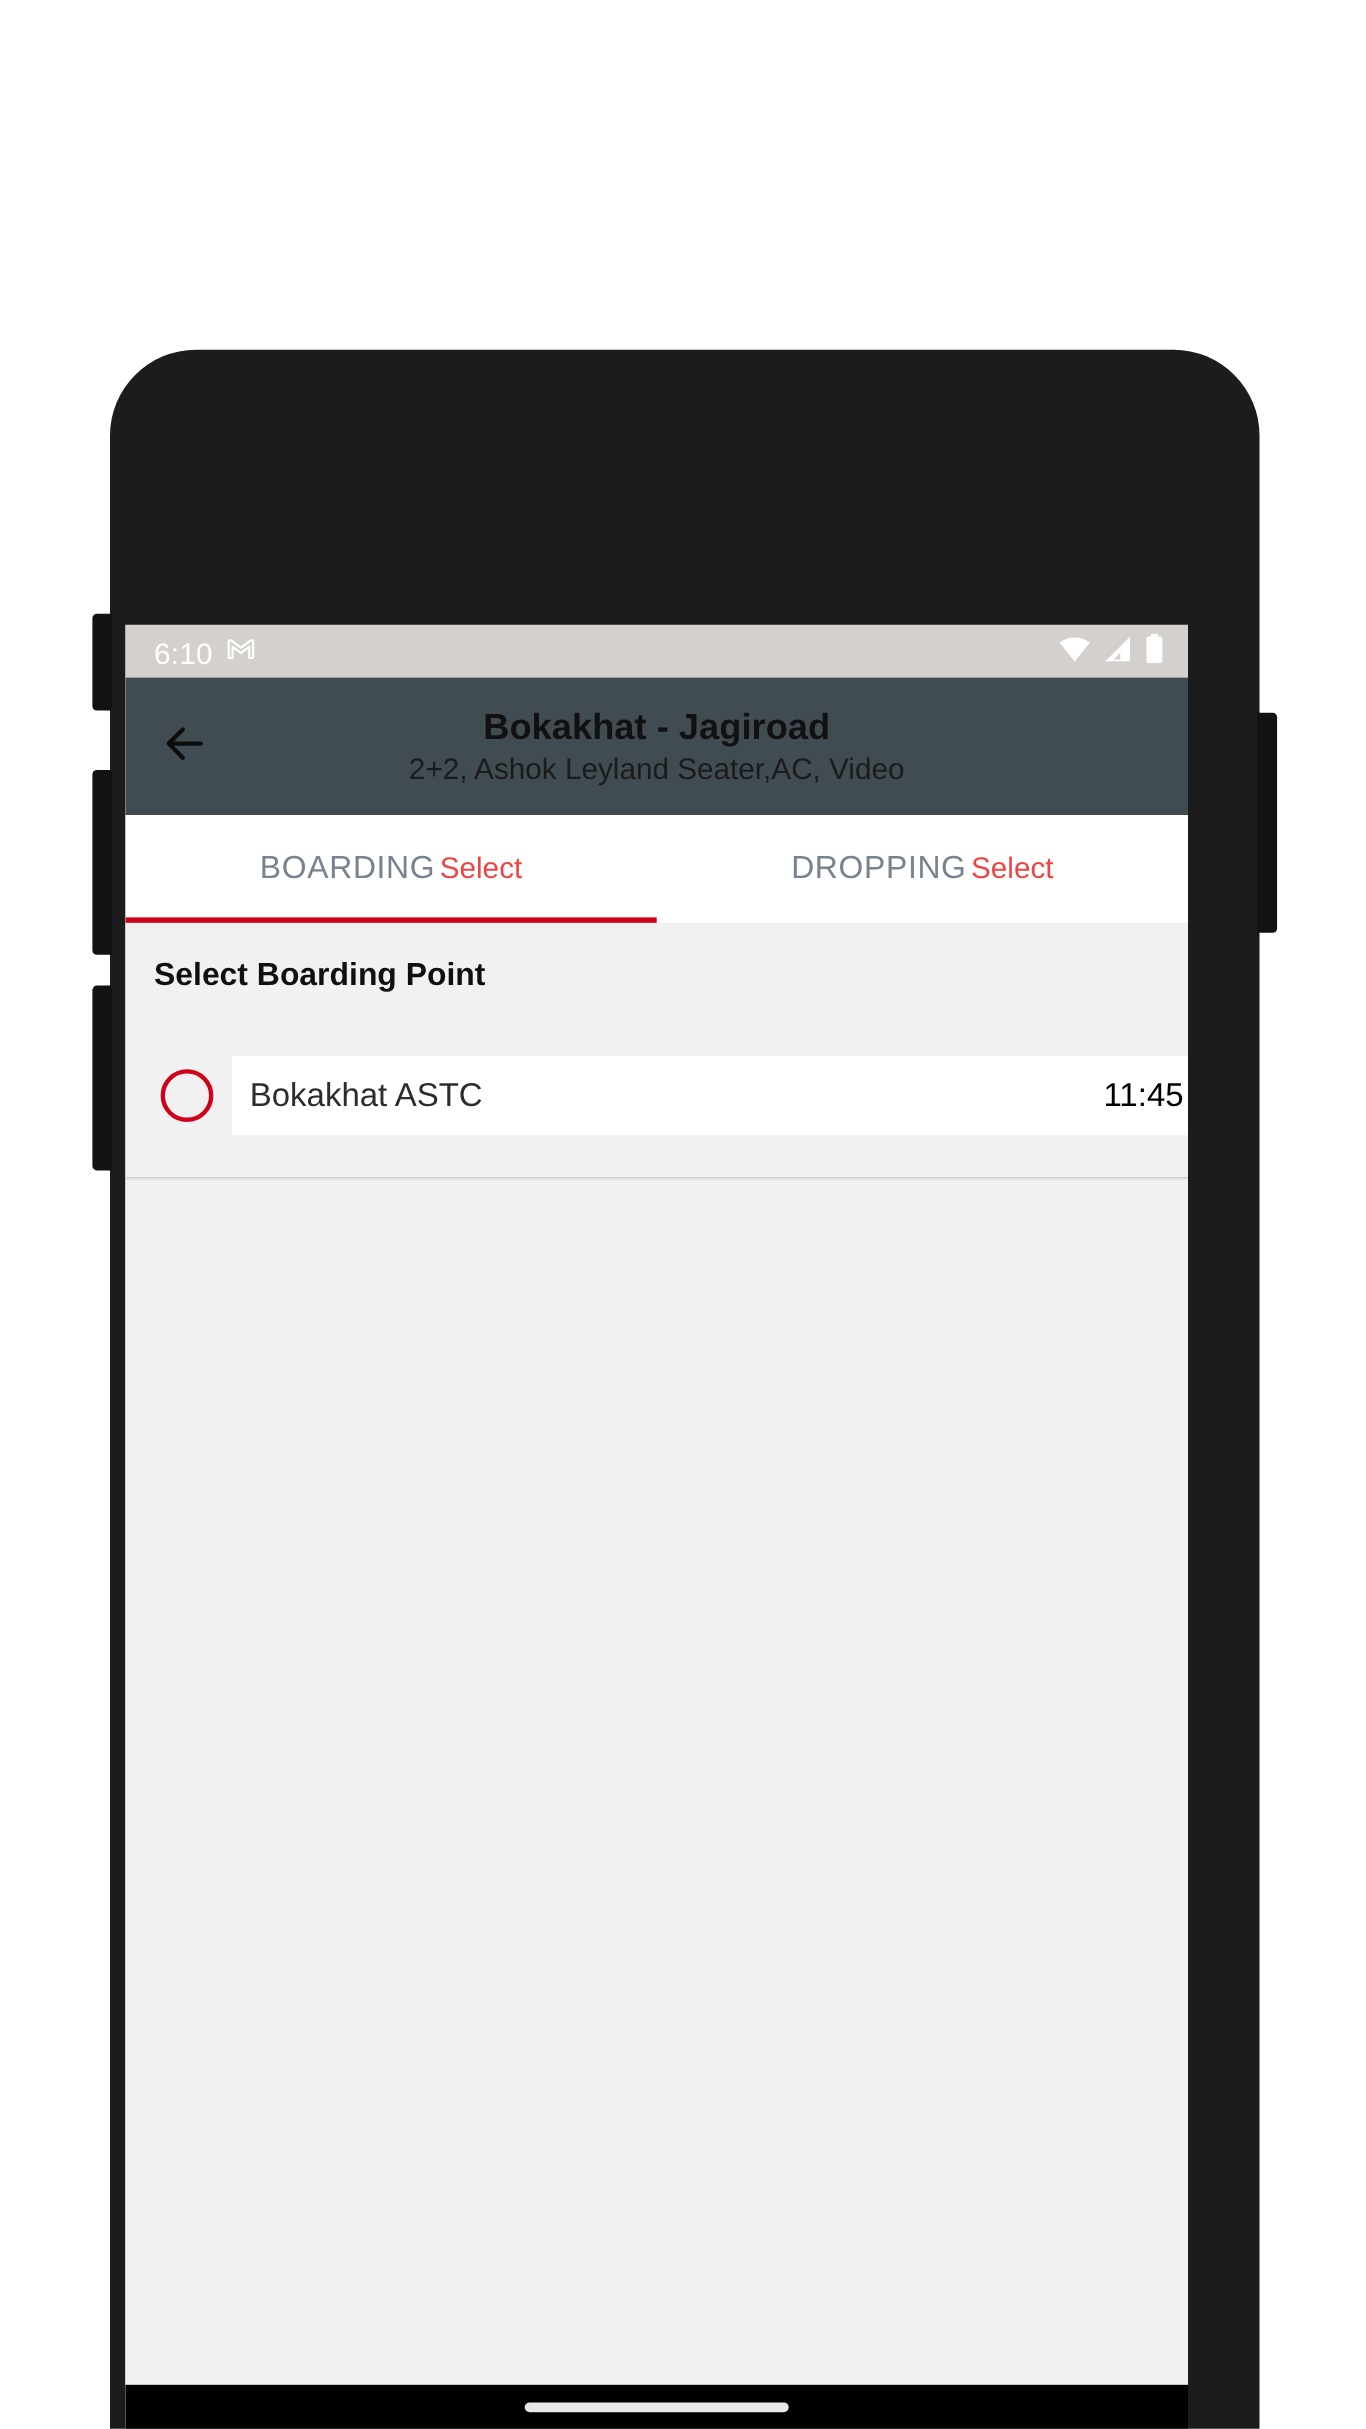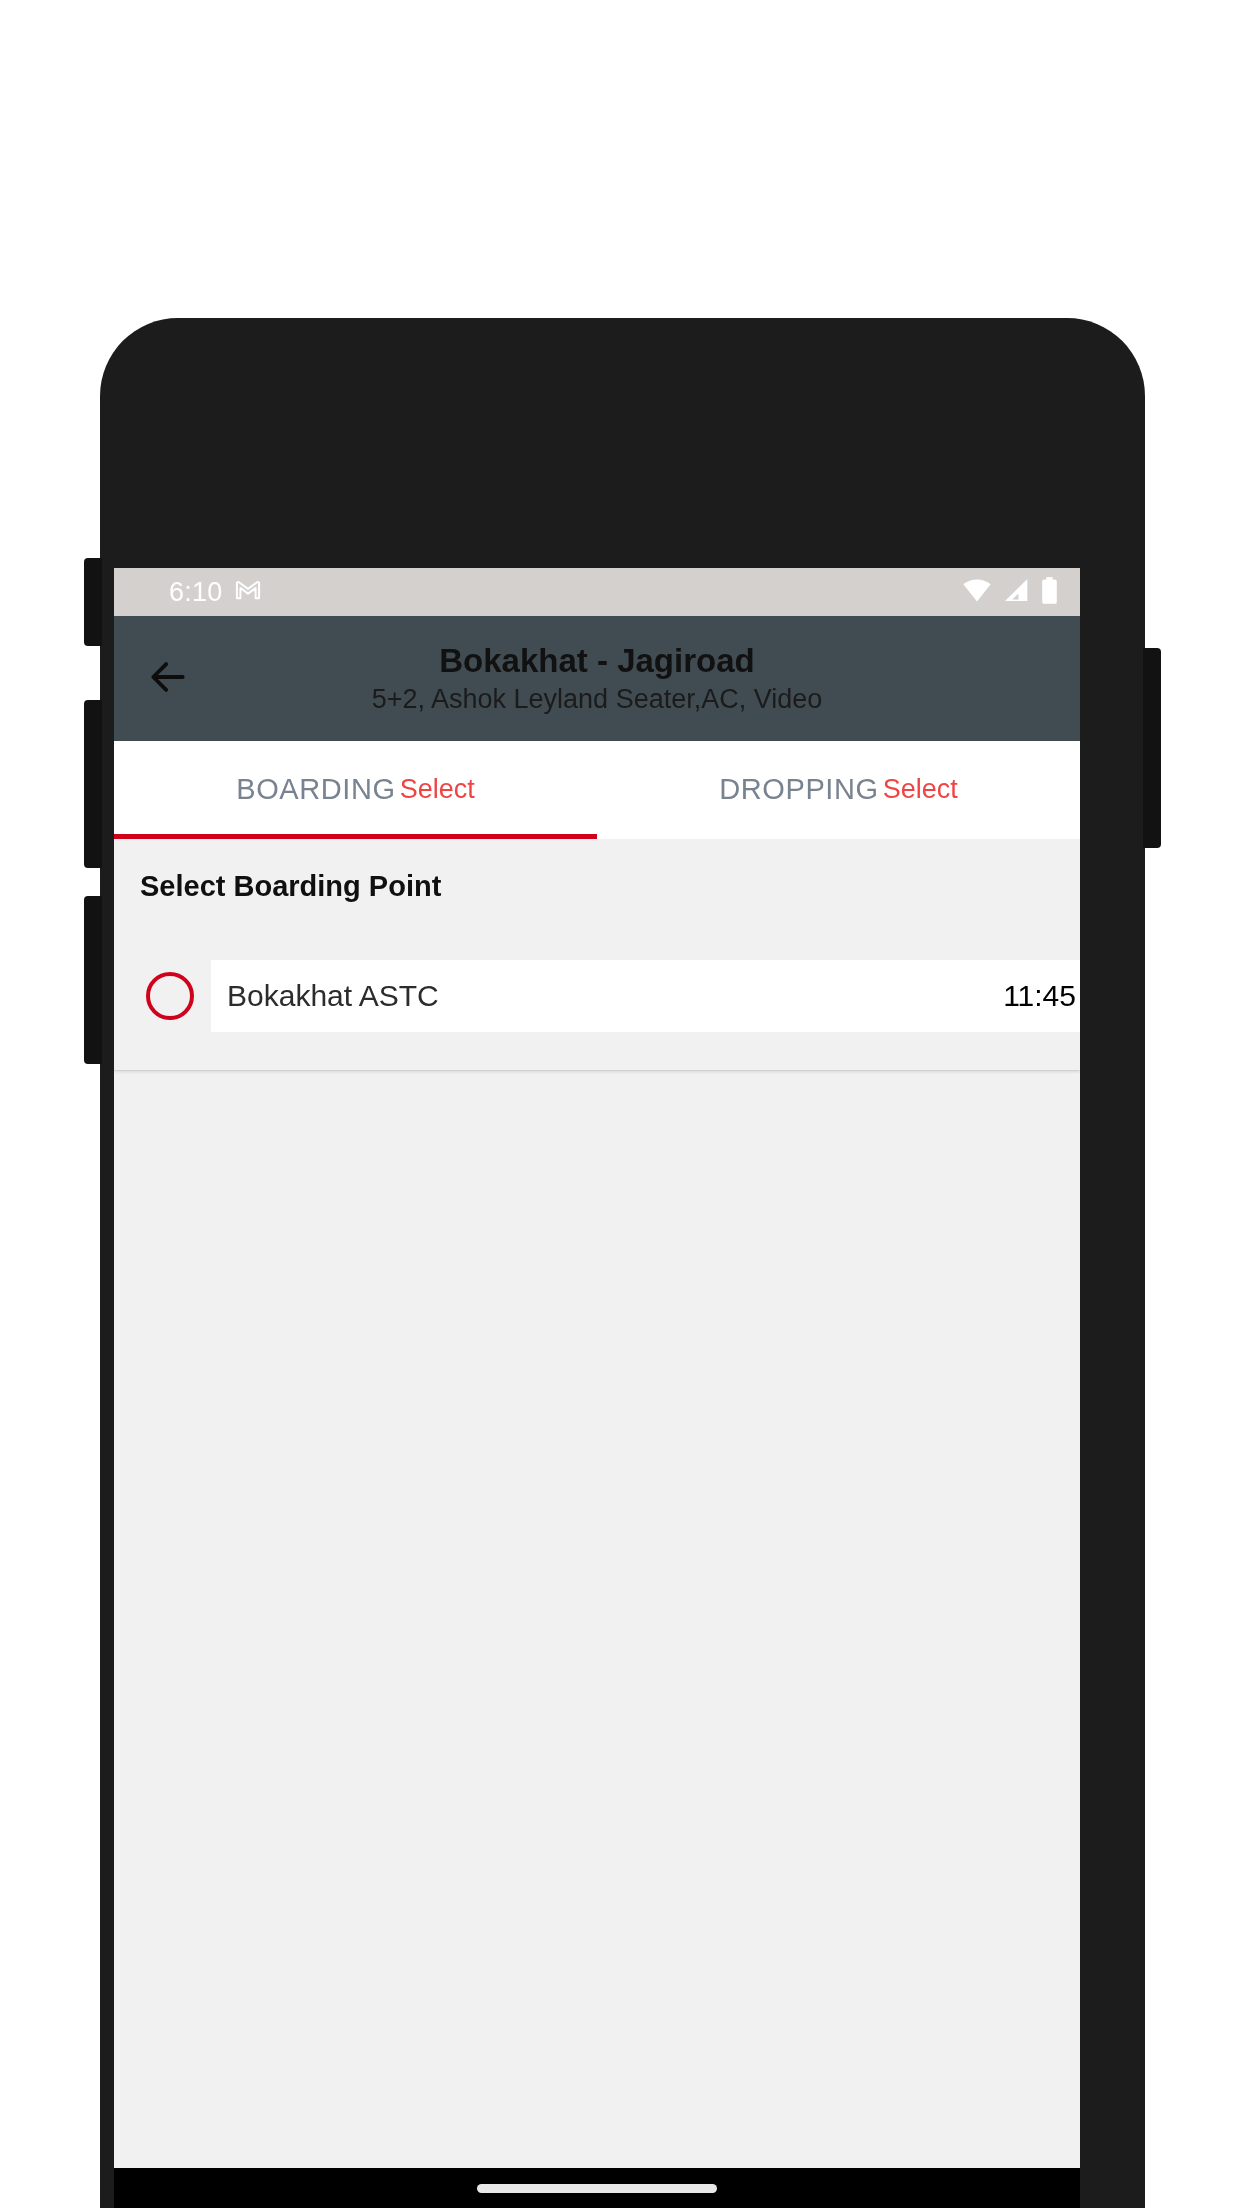--- a/index.html
+++ b/index.html
@@ -60,23 +60,22 @@
     height: 48px;
     flex: 0 0 48px;
     background: #d4d0cd;
     display: flex;
     align-items: center;
     padding: 0 22px 0 26px;
     box-sizing: border-box;
   }
   .status-left {
     display: flex;
-    align-items: center;
+    align-items: flex-end;
     gap: 12px;
-    margin-left: 29px;
   }
   .status-time {
     color: #ffffff;
     font-size: 27px;
     letter-spacing: 0.2px;
     line-height: 1;
   }
   .gmail-icon { display: block; }
   .status-spacer { flex: 1 1 auto; }
   .status-right {
@@ -305,21 +304,21 @@
     <div class="app-bar">
       <div class="back-button">
         <span>
           <svg width="44" height="44" viewBox="0 0 24 24" aria-hidden="true">
             <path d="M20 12H4M4 12l7-7M4 12l7 7" fill="none" stroke="#0d0d0d" stroke-width="2.1" stroke-linecap="round" stroke-linejoin="round"></path>
           </svg>
         </span>
       </div>
       <div class="appbar-titles">
         <div class="appbar-title">Bokakhat - Jagiroad</div>
-        <div class="appbar-subtitle">5+2, Ashok Leyland Seater,AC, Video</div>
+        <div class="appbar-subtitle">2+2, Ashok Leyland Seater,AC, Video</div>
       </div>
     </div>
 
     <div class="tab-bar">
       <div class="tab active">
         <span class="tab-label">BOARDING</span>
         <span class="tab-value">Select</span>
         <span class="tab-indicator"></span>
       </div>
       <div class="tab inactive">

